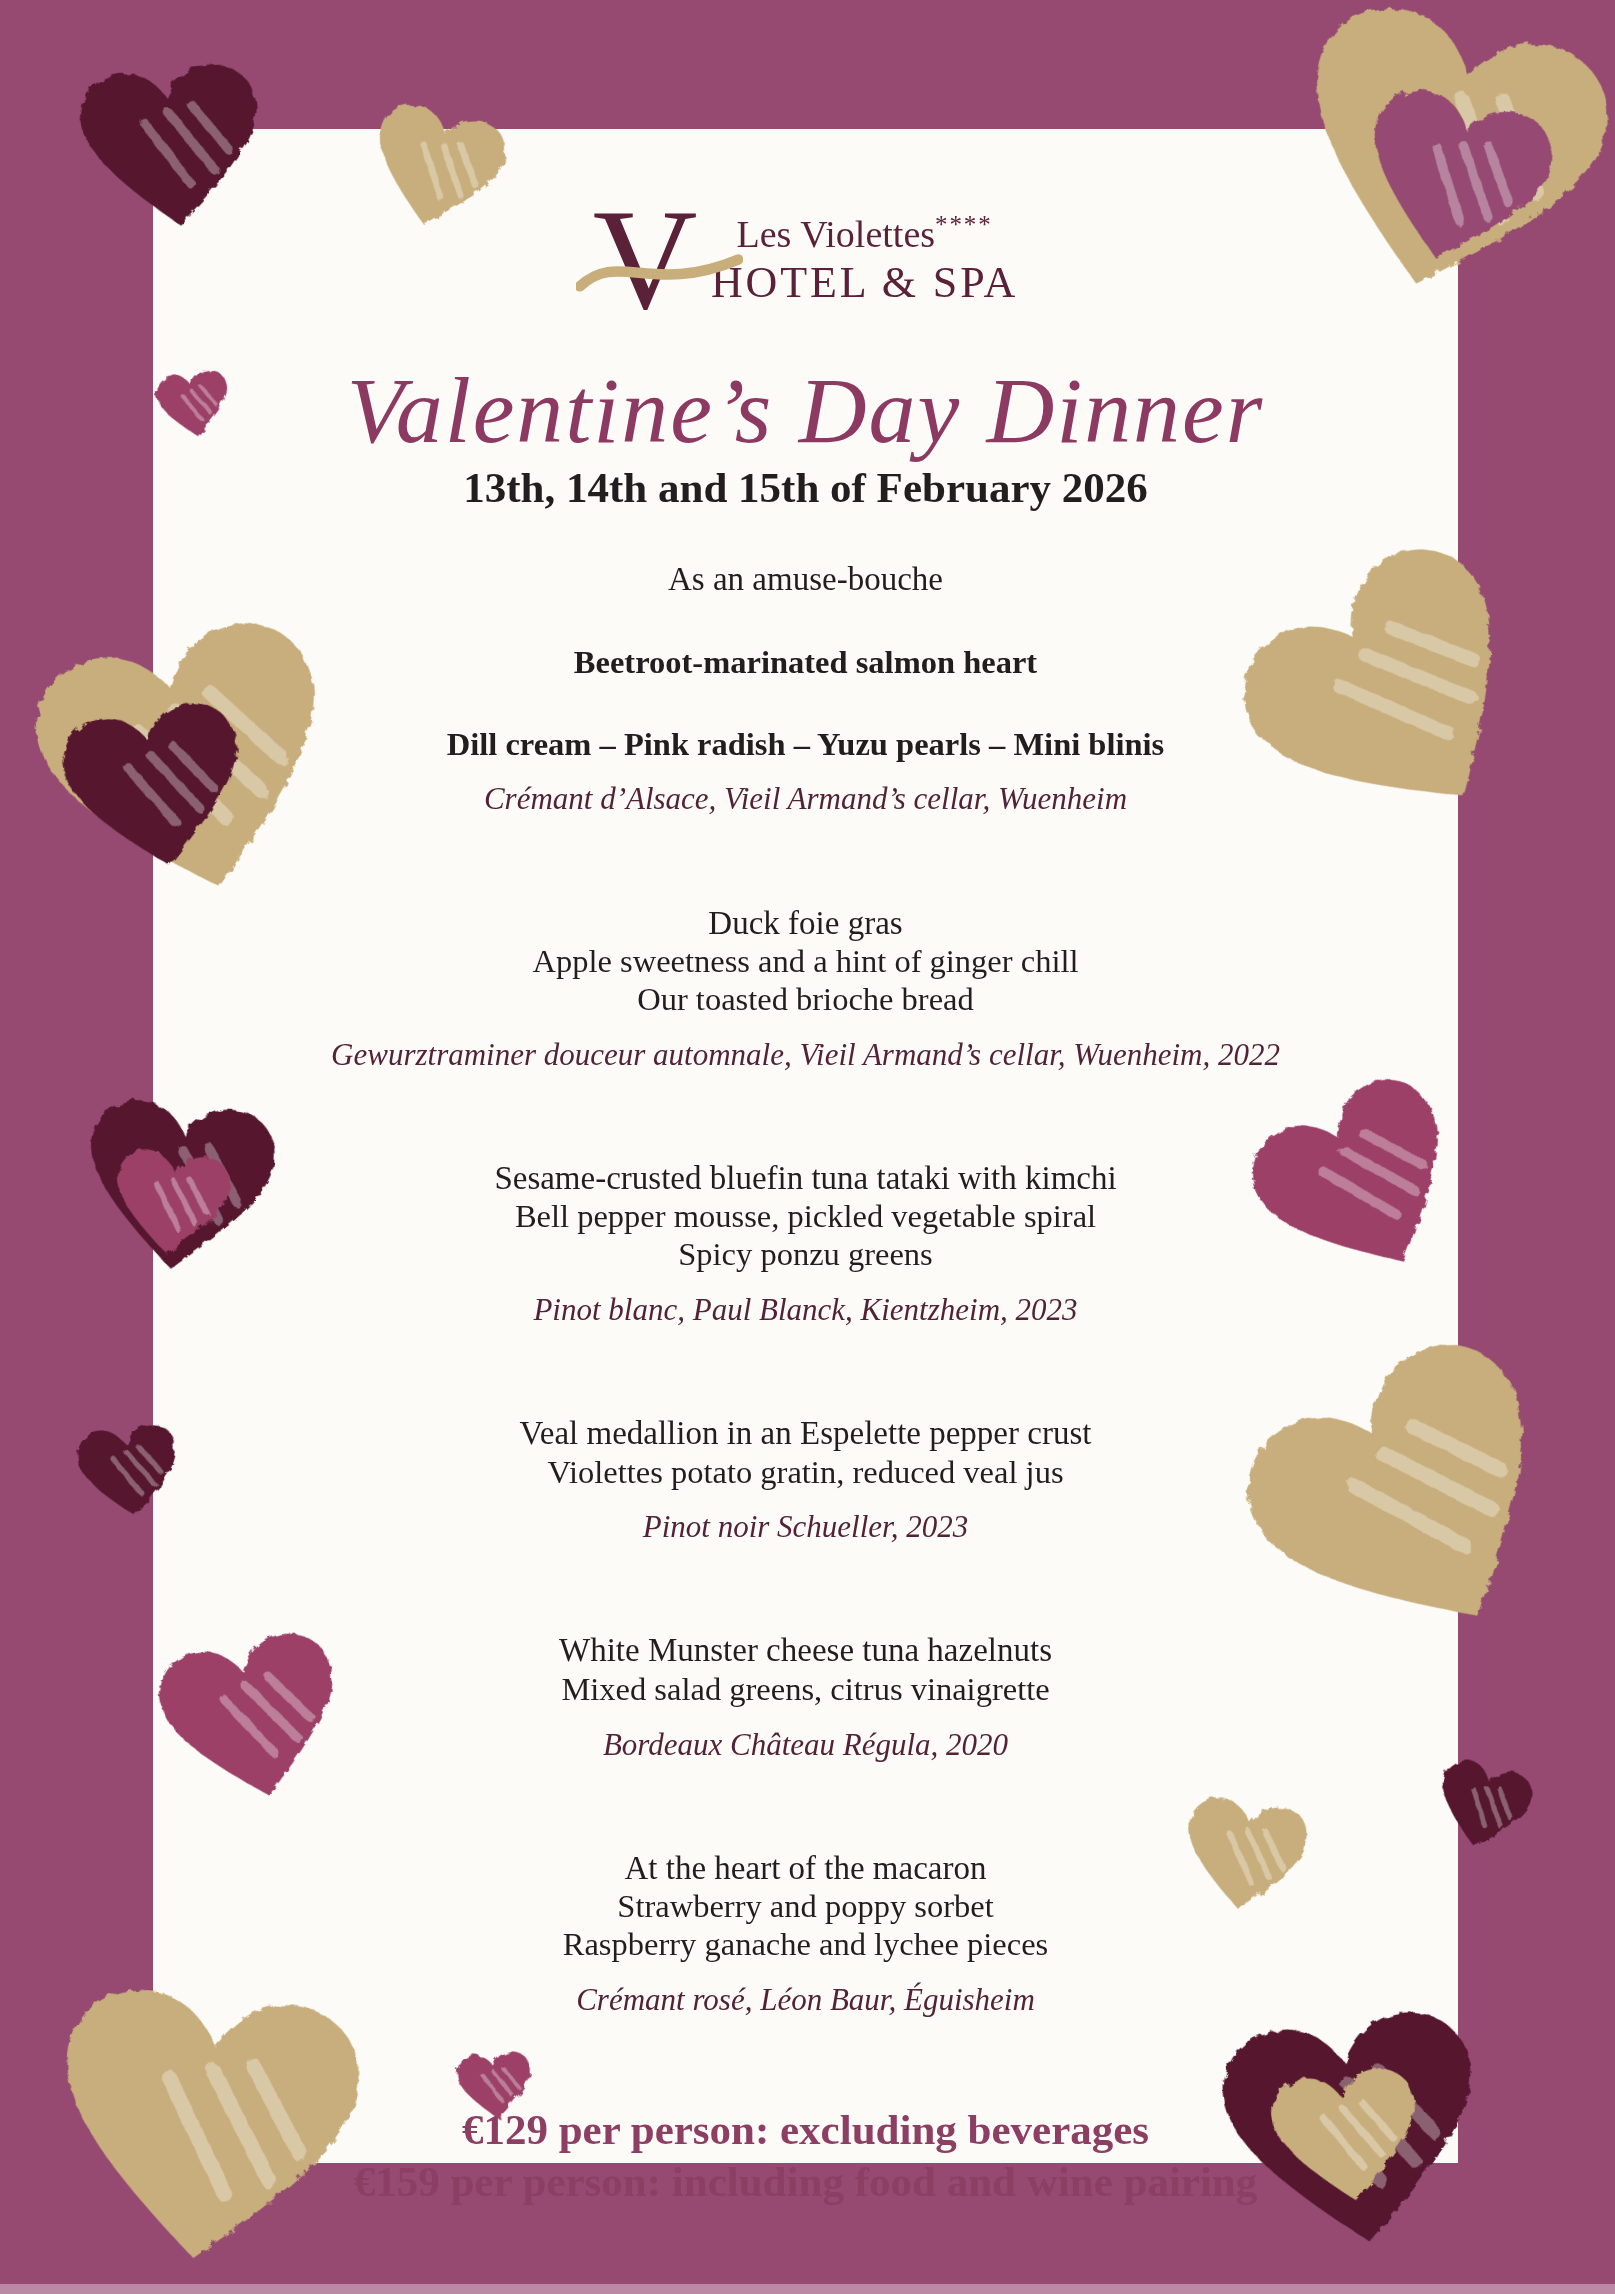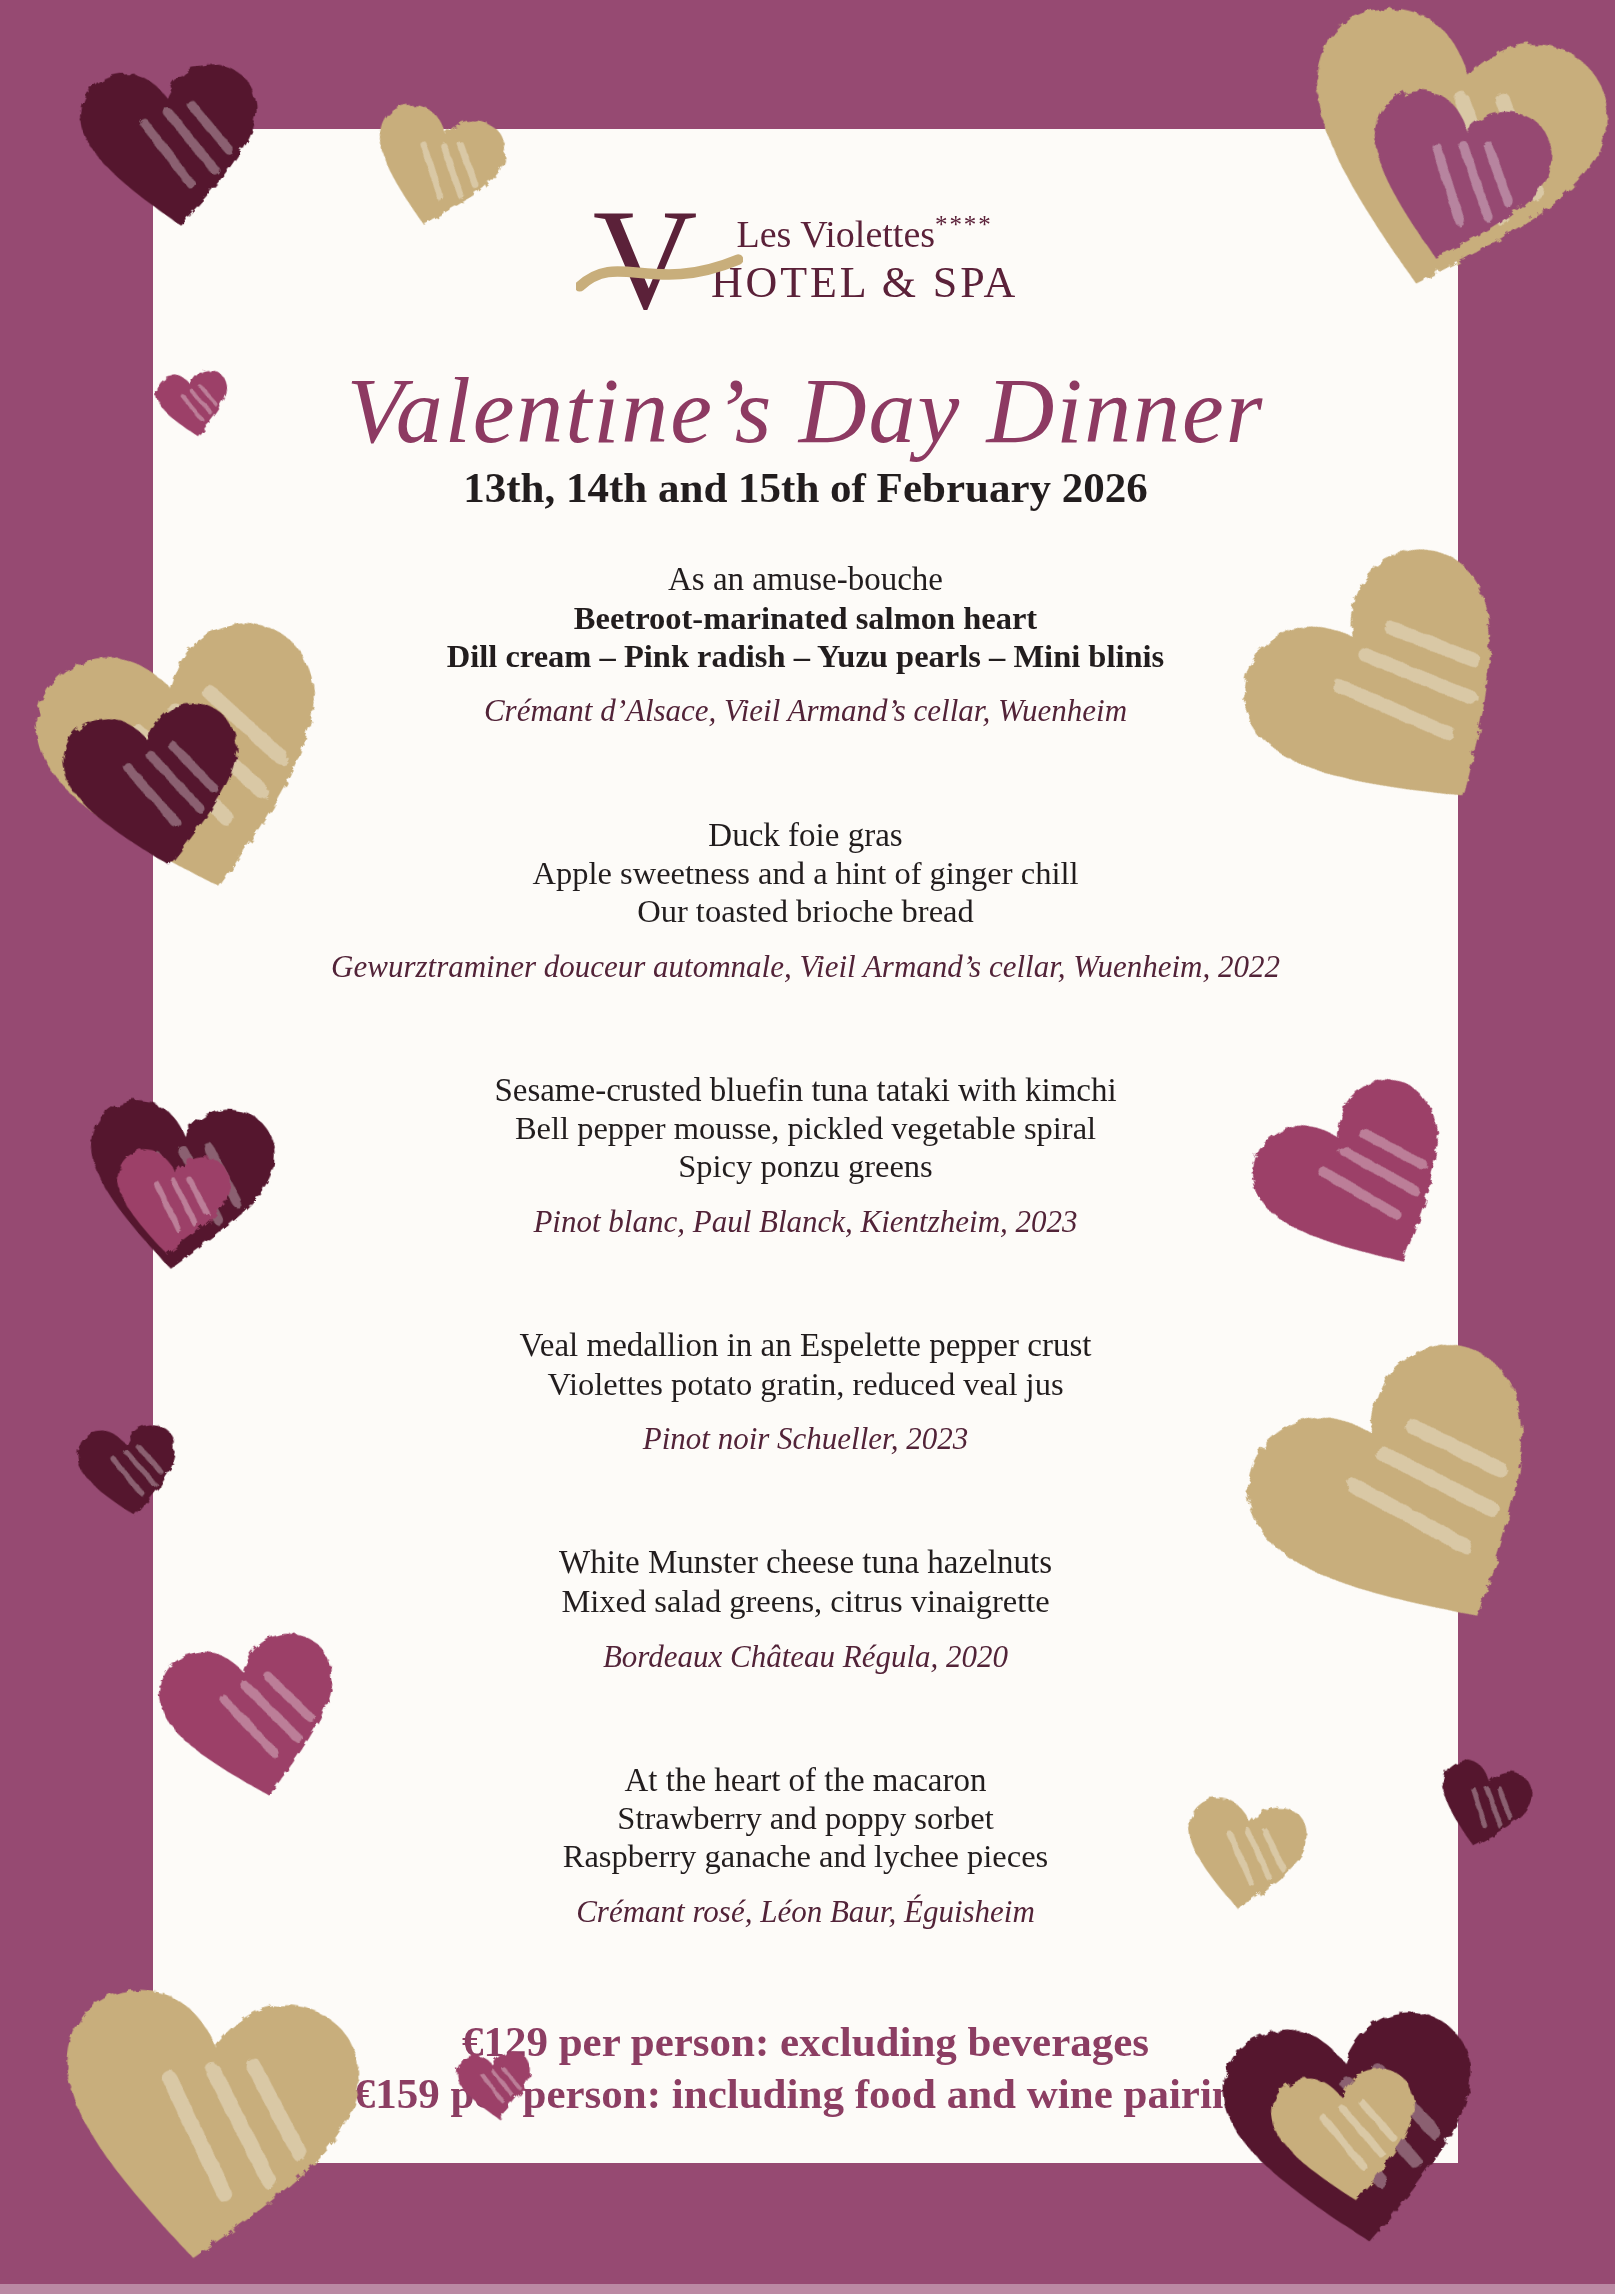--- a/index.html
+++ b/index.html
@@ -18,21 +18,21 @@
   .logo-sub{font-size:44px;letter-spacing:2.9px;margin-top:1.9px;}
   
   .script{margin:25px 0 3.8px;font-size:94px;line-height:1.05;font-style:italic;font-weight:400;
           color:var(--script,#8D3A62);letter-spacing:1.9px;}
   .dates{font-size:43px;font-weight:bold;color:var(--body,#221D1E);}
   
   .courses{margin-top:48px;}
   .course{margin-bottom:86px;}
   .course-title{font-size:33px;font-weight:normal;color:var(--body,#221D1E);line-height:1.2;}
   .course-line{font-size:32.5px;color:var(--body,#221D1E);line-height:1.16;}
-  .course.bold-lines .course-line{font-weight:bold;}
+  .course.bold-lines .course-line{font-weight:bold;margin-top:44px;}
   .wine{font-size:31px;font-style:italic;color:var(--wine,#522338);margin-top:17px;line-height:1.2;}
   
   .prices{margin-top:26px;font-size:43px;font-weight:bold;color:var(--price,#8C3E63);line-height:1.2;}
   
   .heart{position:absolute;z-index:2;overflow:visible;filter:url(#rough);}
   .heart.c-gold{fill:var(--gold,#C8AE7B);}
   .heart.c-dark{fill:var(--heart-dark,#54172E);}
   .heart.c-plum{fill:var(--heart-plum,#9C4168);}
   .heart.c-mauve{fill:var(--border,#964A72);}
   .bottom-strip{position:absolute;left:0;right:0;bottom:0;height:9.6px;

